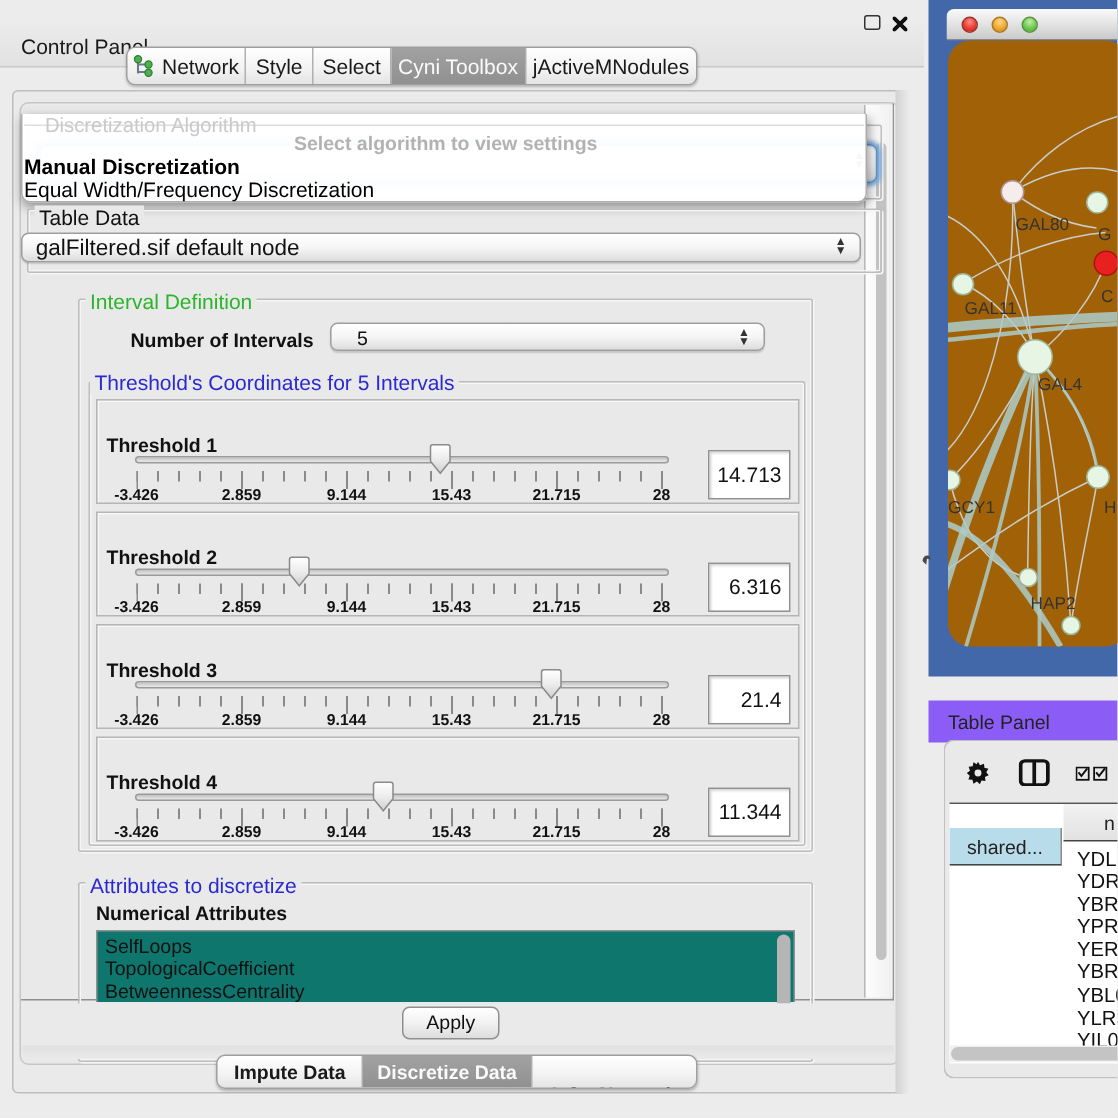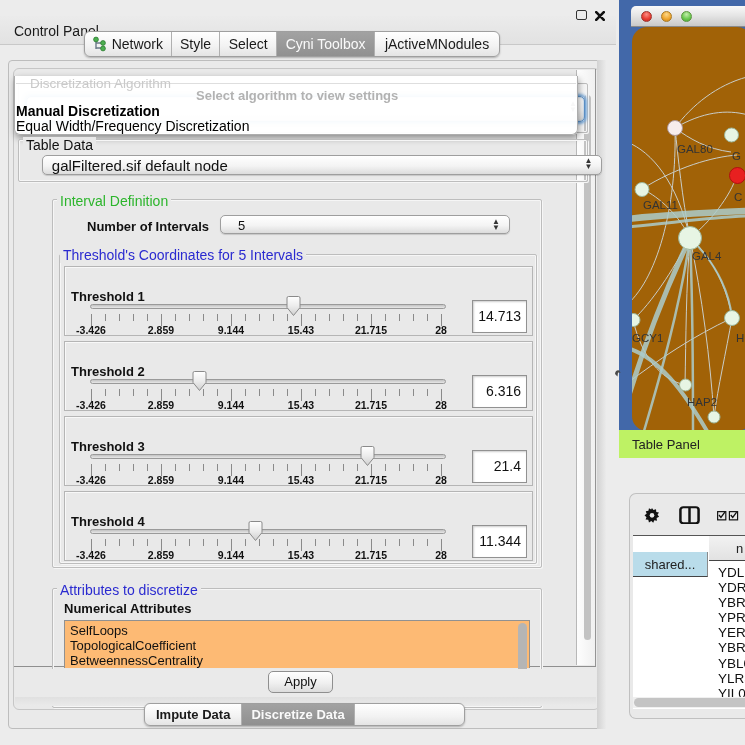--- a/index.html
+++ b/index.html
@@ -8,36 +8,36 @@
 .abs { position:absolute; }
 .abs, .glabel, .ctext, .thlabel, .tlab { white-space:nowrap; }
 
 
 #desktop { left:619px; top:0; width:126px; height:451px; background:#4268a9; }
 #netwin { left:631px; top:6px; width:114px; height:425px; }
 #nettitle { left:0; top:0; width:114px; height:21px; border-top-left-radius:5px;
   background:linear-gradient(#f9f9f9,#e6e6e6 45%,#c9c9c9); border-bottom:1px solid #8a8a8a;}
 .light { width:11px; height:11px; border-radius:50%; top:5px; }
 #netcanvas { left:1px; top:21px; width:120px; height:404px; background:#a16207;border-radius:15px; }
-#tpbar { left:619px; top:430px; width:126px; height:28px; background:#bef264; }
+#tpbar { left:619px; top:467px; width:126px; height:28px; background:#8b5cf6; }
 #tpbar span { position:absolute; left:13px; top:7px; font-size:13px; color:#222; }
 #tablewin { left:629px; top:493px; width:116px; height:226px; background:#e9e9e9;
   border:1px solid #c0c0c0; border-radius:7px 0 0 7px; border-right:none; }
 
 
 #cpbar { left:0; top:16px; width:616px; height:29px; background:linear-gradient(#ebebeb,#e2e2e2); border-bottom:1px solid #c8c8c8;}
 #cptitle { left:14px; top:6.5px; font-size:14px; color:#1a1a1a; }
 
 
 .seg { border:1px solid #9f9f9f; border-radius:6px; background:linear-gradient(#ffffff,#f2f2f2 60%,#e4e4e4);
   box-shadow:0 1px 2px rgba(0,0,0,0.25); display:flex; overflow:hidden; }
 .seg > div { font-size:14px; color:#1a1a1a; text-align:center; border-right:1px solid #b0b0b0; display:flex; align-items:center; justify-content:center;}
 .seg > div:last-child { border-right:none; }
 .seg .sel { background:linear-gradient(#a2a2a2,#909090); color:#fafafa; }
-#toptabs { left:84px; top:31px; width:416px; height:26px;justify-content:flex-end; }
+#toptabs { left:84px; top:31px; width:381px; height:26px;justify-content:flex-end; }
 #bottabs { left:144px; top:703px; width:321px; height:23px; }
 #bottabs > div { font-size:13px; font-weight:bold; }
 
 
 #outerpanel { left:8px; top:60px; width:597px; height:669px; background:#eaeaea;
   border:1px solid #bdbdbd; border-radius:4px; }
 #innerpanel { left:13px; top:68px; width:587px; height:642px; background:#e9e9e9;
   border:1px solid #c6c6c6; border-radius:6px; }
 #viewport { left:14px; top:69px; width:582px; height:598px; border-right:1.5px solid #949494; border-bottom:1.5px solid #8f8f8f;}
 #vsb { left:576px; top:70px; width:18.5px; height:595px; background:linear-gradient(90deg,#fdfdfd,#f0f0f0); border-left:1px solid #b8b8b8; }
@@ -220,21 +220,21 @@
 
   <div class="abs" id="popup"></div>
   <div class="abs" style="left:16px; top:83px; width:560px; height:1px; background:#dedede;"></div>
   <div class="abs" style="left:30px; top:76px; font-size:13.5px; color:#c9c9c9; background:transparent;">Discretization Algorithm</div>
   <div class="abs" style="left:196px; top:87.5px; font-size:13px; font-weight:bold; color:#b2b2b2;">Select algorithm to view settings</div>
   <div class="abs" style="left:16px; top:102.5px; font-size:14px; font-weight:bold; color:#000;">Manual Discretization</div>
   <div class="abs" style="left:16px; top:117.5px; font-size:14px; color:#000;">Equal Width/Frequency Discretization</div>
 
   <div class="abs group" style="left:18px; top:139px; width:570px; height:43px;"></div>
   <div class="abs glabel" style="left:23px; top:136.5px; color:#111;">Table Data</div>
-  <div class="abs combo" style="left:42px; top:154.5px; width:559.5px; height:20px;">
+  <div class="abs combo" style="left:14px; top:154.5px; width:559.5px; height:20px;">
     <span class="ctext" style="left:8.8px; top:1.5px; font-size:15px;">galFiltered.sif default node</span>
     <span class="stepper" style="right:8px; top:2.5px;">▲<br>▼</span>
   </div>
 
   <div class="abs group" style="left:52px; top:199px; width:490px; height:369px;"></div>
   <div class="abs glabel" style="left:57px; top:192.5px; color:#2cb52c;">Interval Definition</div>
   <div class="abs" style="left:87px; top:218.5px; font-size:13px; font-weight:bold; color:#111;">Number of Intervals</div>
   <div class="abs combo" style="left:220px; top:215px; width:290px; height:19px;">
     <span class="ctext" style="left:17px; top:1.5px;">5</span>
     <span class="stepper" style="right:9px; top:2.5px;">▲<br>▼</span>
@@ -312,21 +312,21 @@
         <path d="M2.5 1 L12.5 1 Q14 1 14 2.5 L14 12 L7.5 20 L1 12 L1 2.5 Q1 1 2.5 1 Z" fill="url(#tg)" stroke="#8a8a8a" stroke-width="1"></path>
       </svg>
     <div class="vbox">
         <span>11.344</span>
       </div>
   </div>
 
   <div class="abs group" style="left:52px; top:588px; width:490px; height:120px;"></div>
   <div class="abs glabel" style="left:57px; top:581.5px; color:#2a2ad0;">Attributes to discretize</div>
   <div class="abs" style="left:64px; top:601px; font-size:13px; font-weight:bold; color:#111;">Numerical Attributes</div>
-  <div class="abs" style="left:64px; top:620px; width:466px; height:48px; background:#fdba74; border:1px solid #919191; border-bottom:none;">
+  <div class="abs" style="left:64px; top:620px; width:466px; height:48px; background:#0f766e; border:1px solid #919191; border-bottom:none;">
     <div style="font-size:13px; color:#111; padding:3px 0 0 5px; line-height:14.8px;">SelfLoops<br>TopologicalCoefficient<br>BetweennessCentrality</div>
     <div class="abs" style="left:453px; top:2px; width:9px; height:46px; background:#b5b5b5; border-radius:5px 5px 0 0;"></div>
   </div>
 
   <div class="abs" style="left:15px; top:669px; width:581px; height:29px; background:#eaeaea;"></div>
   <div class="abs" style="left:15px; top:697px; width:581px; height:9px; background:linear-gradient(#e0e0e0,#eaeaea);"></div>
   <div class="abs" style="left:268px; top:671px; width:65px; height:22px; border:1px solid #8f8f8f; border-radius:5px; background:linear-gradient(#ffffff,#f0f0f0 55%,#dcdcdc); text-align:center; font-size:13px; color:#111; line-height:20px;">Apply</div>
 </div>
 <div class="abs seg" id="bottabs">
   <div style="width:98px;">Impute Data</div>

